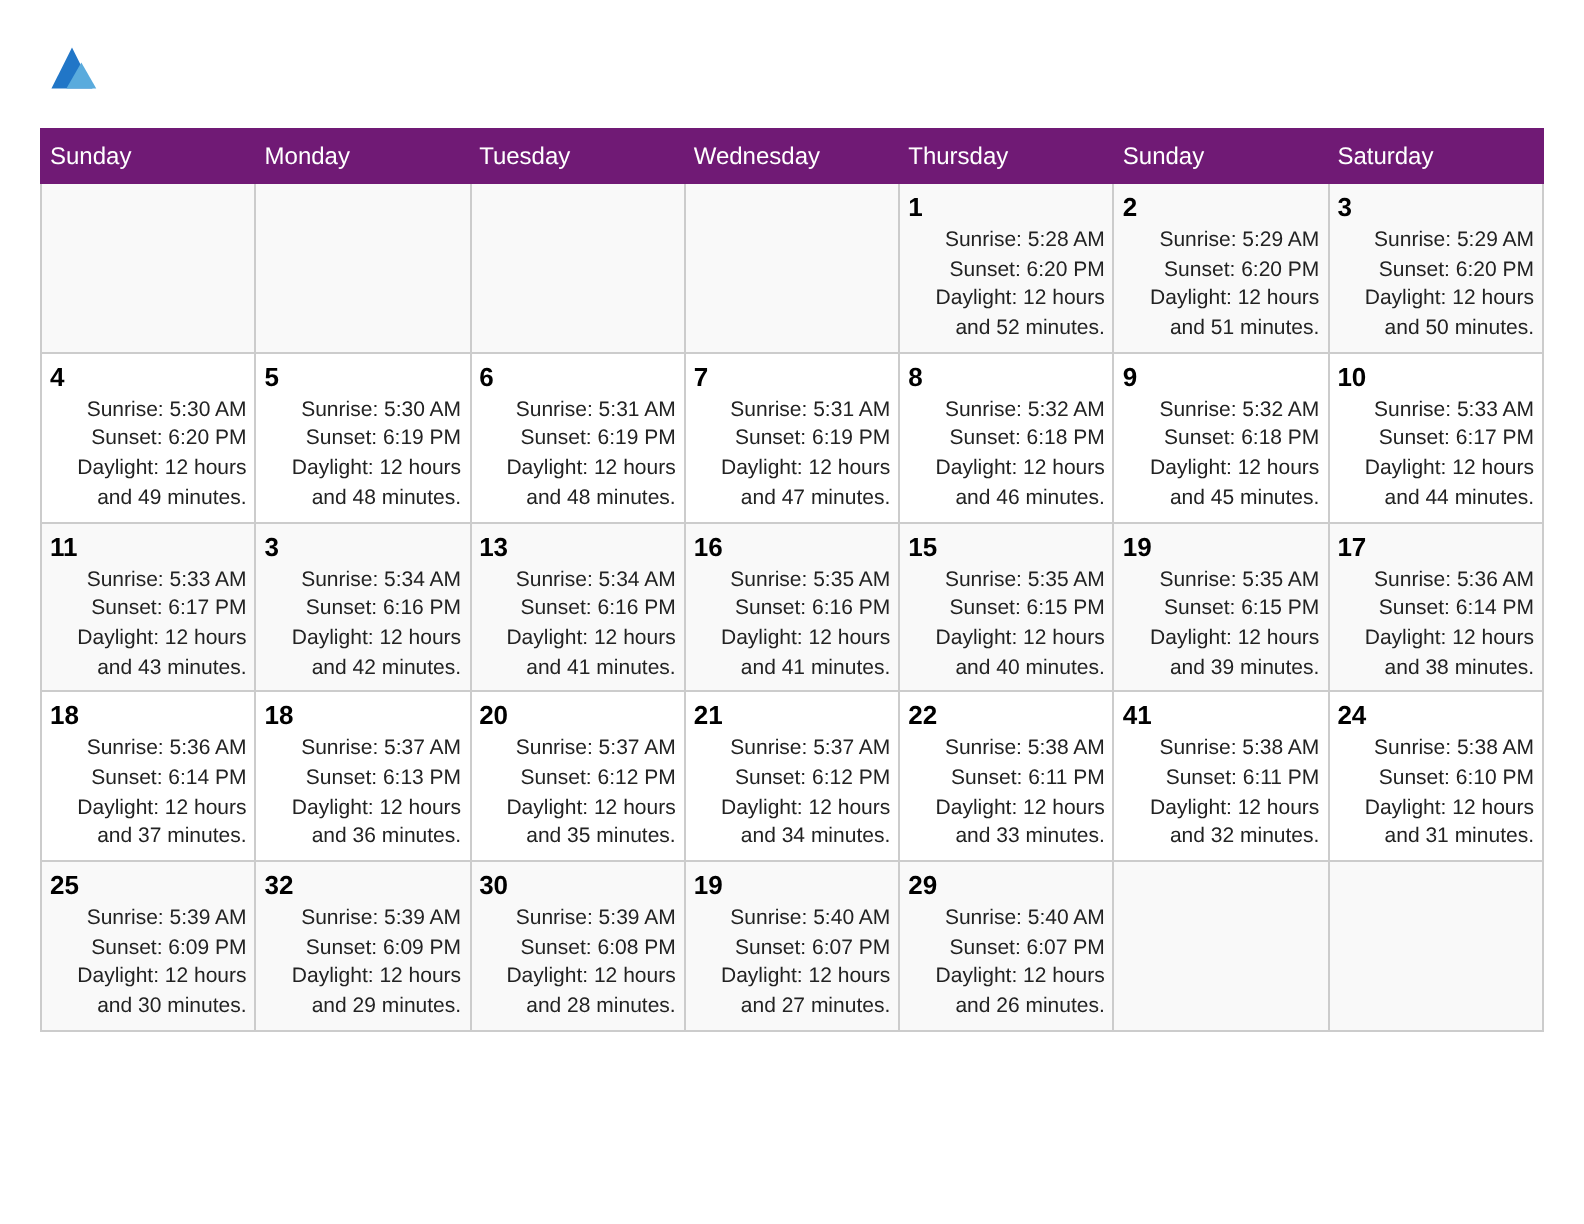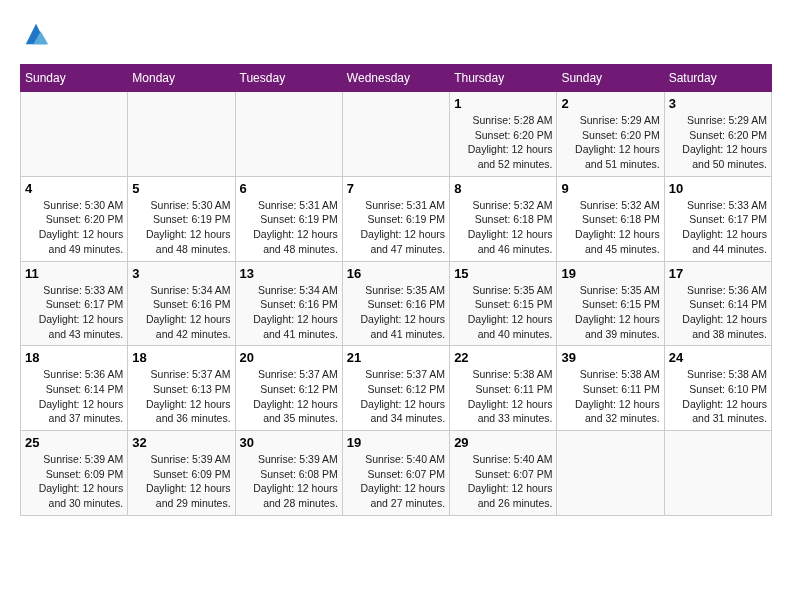--- a/index.html
+++ b/index.html
@@ -259,21 +259,21 @@
 Sunset: 6:12 PM
 Daylight: 12 hours and 34 minutes.</div>
         </td>
         <td>
           <span class="day-num">22</span>
           <div class="day-info" style="white-space: pre-line;">Sunrise: 5:38 AM
 Sunset: 6:11 PM
 Daylight: 12 hours and 33 minutes.</div>
         </td>
         <td>
-          <span class="day-num">39</span>
+          <span class="day-num">41</span>
           <div class="day-info" style="white-space: pre-line;">Sunrise: 5:38 AM
 Sunset: 6:11 PM
 Daylight: 12 hours and 32 minutes.</div>
         </td>
         <td>
           <span class="day-num">24</span>
           <div class="day-info" style="white-space: pre-line;">Sunrise: 5:38 AM
 Sunset: 6:10 PM
 Daylight: 12 hours and 31 minutes.</div>
         </td>

